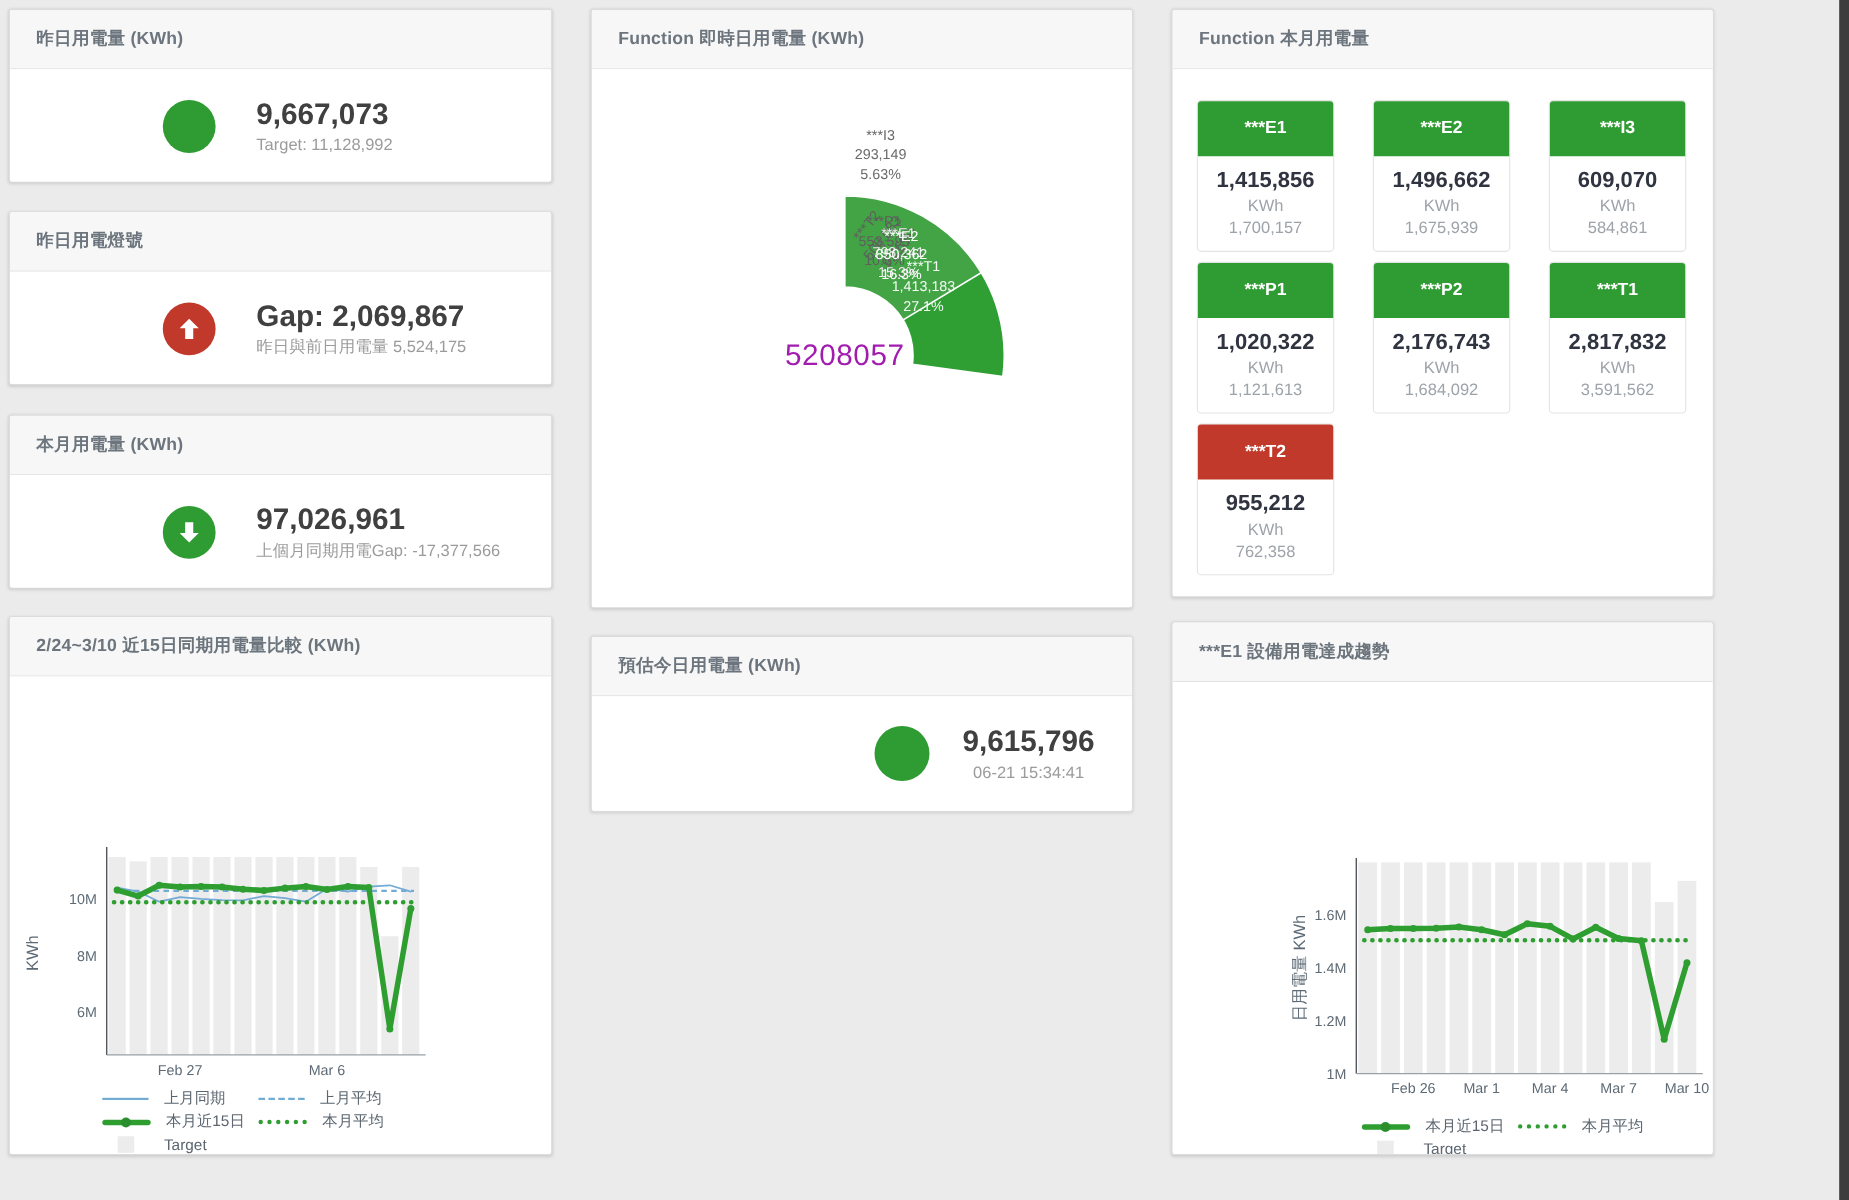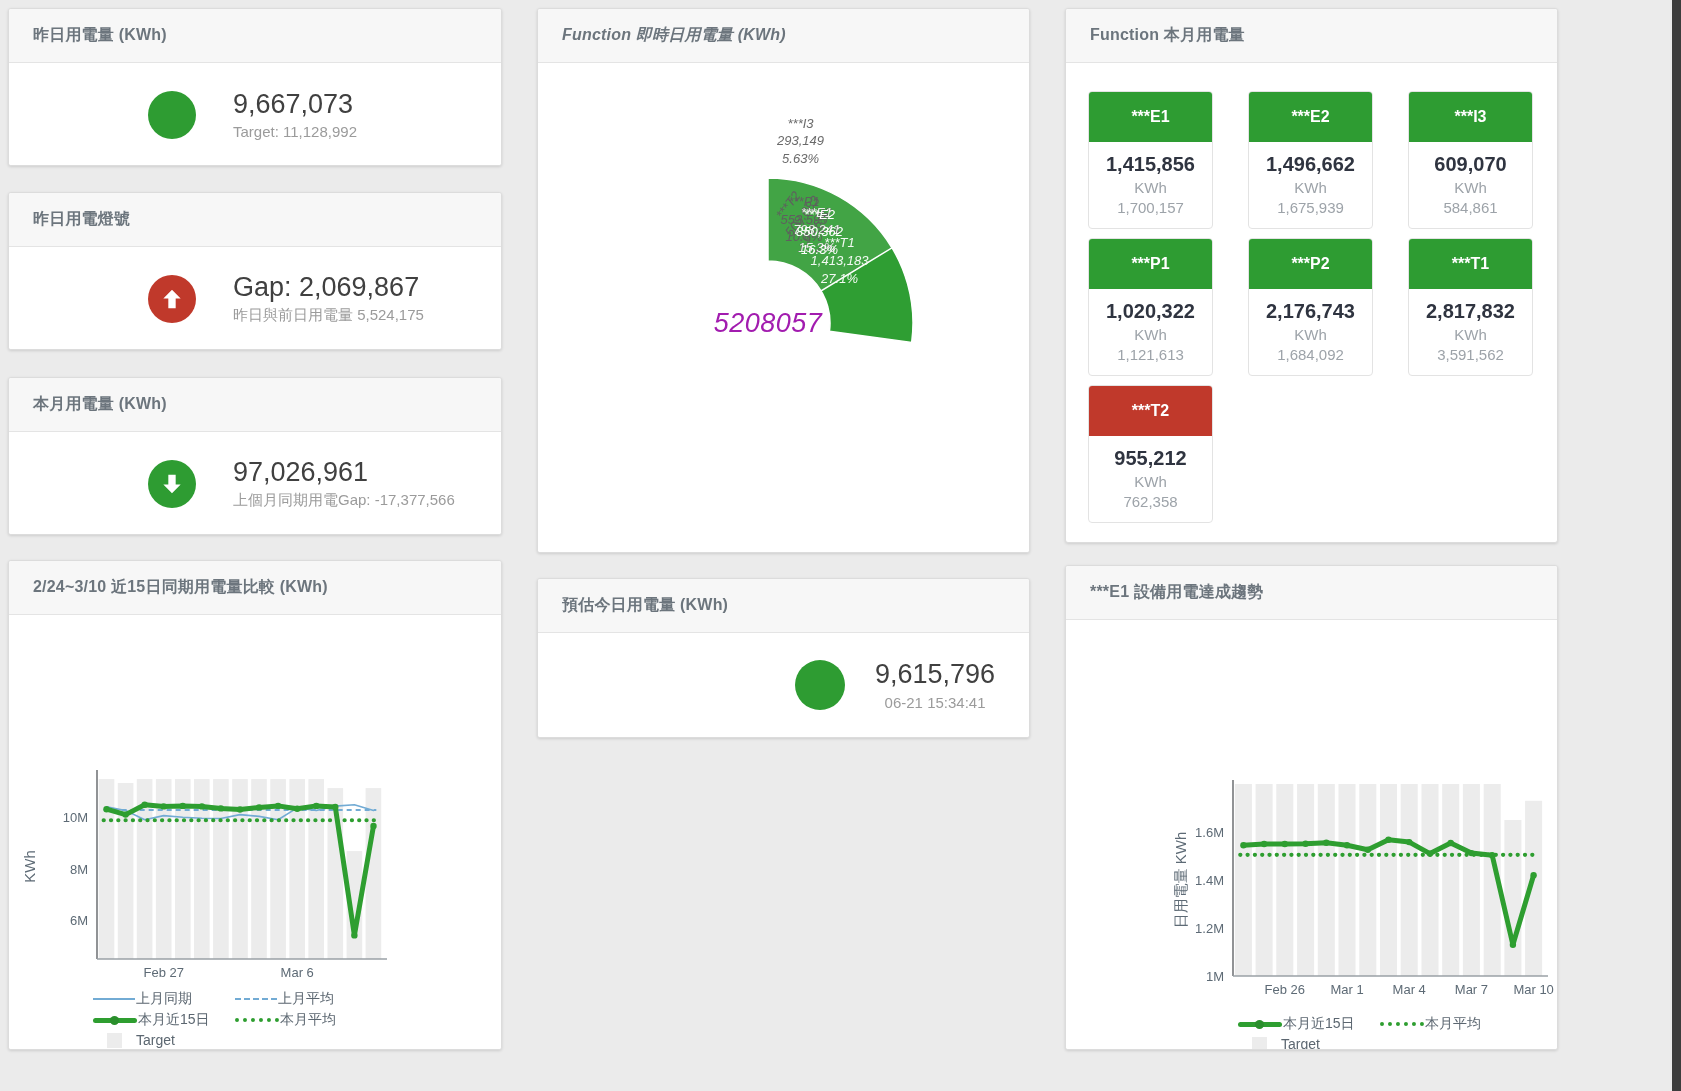--- a/index.html
+++ b/index.html
@@ -15,21 +15,21 @@
     display:flex; align-items:center; padding:0 24px; }
   .panel-title { font-size:16px; font-weight:bold; color:#6c757d; letter-spacing:.2px; }
   .panel-body { position:relative; background:#fff; }
 
   
   .stat-body { display:flex; align-items:center; height:103px; padding-left:139px; }
   .stat-circle { width:48px; height:48px; border-radius:50%; flex:0 0 48px;
     display:flex; align-items:center; justify-content:center; }
   .c-green { background:#2e9c32; } .c-red { background:#c0392b; }
   .stat-text { margin-left:37px; }
-  .stat-value { font-size:27px; font-weight:normal; color:#404040; line-height:1.15; }
+  .stat-value { font-size:27px; font-weight:bold; color:#404040; line-height:1.15; }
   .stat-sub { font-size:15px; color:#9b9b9b; margin-top:3px; }
   .arrow-svg { width:26px; height:26px; }
 
   
   .tiles { display:grid; grid-template-columns:125px 125px 125px; column-gap:35px;
     row-gap:9px; padding:28px 0 0 22px; }
   .tile { border:1px solid #e3e3e3; border-radius:4px; background:#fff; }
   .tile-head { height:50px; line-height:50px; text-align:center; color:#fff;
     font-size:16px; font-weight:bold; border-radius:3px 3px 0 0; }
   .tile-head.green { background:#2e9c32; } .tile-head.red { background:#c0392b; }
@@ -44,21 +44,21 @@
     font-size:27px; color:#a21caf; letter-spacing:.5px; }
   .donut-label { position:absolute; transform:translate(-50%,-50%); text-align:center;
     font-size:13px; line-height:1.35; white-space:nowrap; }
 
   
   .chart-box svg { display:block; }
   .tick { font-size:13px; fill:#5d6a75; font-family:"Liberation Sans","DejaVu Sans",sans-serif; }
   .ylab { font-size:15px; }
   .legend { position:absolute; display:flex; flex-direction:column; gap:3px; }
   .lg-row { display:flex; }
-  .lg-item { display:flex; align-items:center; gap:1px; width:142px; cursor:pointer; }
+  .lg-item { display:flex; align-items:center; gap:14px; width:142px; cursor:pointer; }
   .lg-item span.lbl { font-size:14px; color:#5b6670; white-space:nowrap; }
   .ls { flex:0 0 auto; }
   .ls-line  { width:42px; border-top:2px solid #72abd4; }
   .ls-dash  { width:42px; border-top:2px dashed #72abd4; }
   .ls-thick { width:44px; height:5px; background:#2e9e30; border-radius:3px; position:relative; }
   .ls-thick:after { content:""; position:absolute; left:17px; top:-2px; width:9px; height:9px;
     border-radius:50%; background:#2a8f2c; }
   .ls-dot   { width:44px; border-top:4px dotted #2e9e30; }
   .ls-box   { width:15px; height:15px; background:#ececec; }
 
@@ -193,21 +193,21 @@
             <span class="ls ls-box" style="margin-left:14px;margin-right:13px;"></span>
             <span class="lbl">Target</span>
           </div>
         </div>
       </div>
     </div>
   </section>
 </div>
 
 <div class="col col2">
-  <section class="panel" style="height:545px;font-style:italic;">
+  <section class="panel" style="height:545px;">
     <div class="panel-head">
       <span class="panel-title">Function 即時日用電量 (KWh)</span>
     </div>
     <div class="panel-body" style="height:489px;">
       <div class="donut-wrap" id="donut"><svg width="290" height="290" viewBox="0 0 290 290">
             <path d="M145 0 A145 145 0 0 1 288.69785112736906 164.38885198706905 L206.44321910273712 153.29040567722953 A62 62 0 0 0 145 83 Z" fill="#2f9e33" stroke="#fff" stroke-width="1.5"></path>
             <path d="M145 0 A145 145 0 0 1 195.21910569785535 8.97411487916122 L166.472996919083 86.83720774143445 A62 62 0 0 0 145 83 Z" fill="#b9dfba" stroke="#fff" stroke-width="1.5"></path>
             <path d="M145 0 A145 145 0 0 1 228.41832659861902 26.39821760409278 L180.66852585596124 94.28751373416381 A62 62 0 0 0 145 83 Z" fill="#a6d7a7" stroke="#fff" stroke-width="1.5"></path>
             <path d="M145 0 A145 145 0 0 1 234.80144452750926 31.15492737596118 L183.3978590393488 96.32141722282478 A62 62 0 0 0 145 83 Z" fill="#90cc92" stroke="#fff" stroke-width="1.5"></path>
             <path d="M145 0 A145 145 0 0 1 263.350934862892 61.22616030597922 L195.60522732068486 109.17946164807387 A62 62 0 0 0 145 83 Z" fill="#77bf79" stroke="#fff" stroke-width="1.5"></path>

